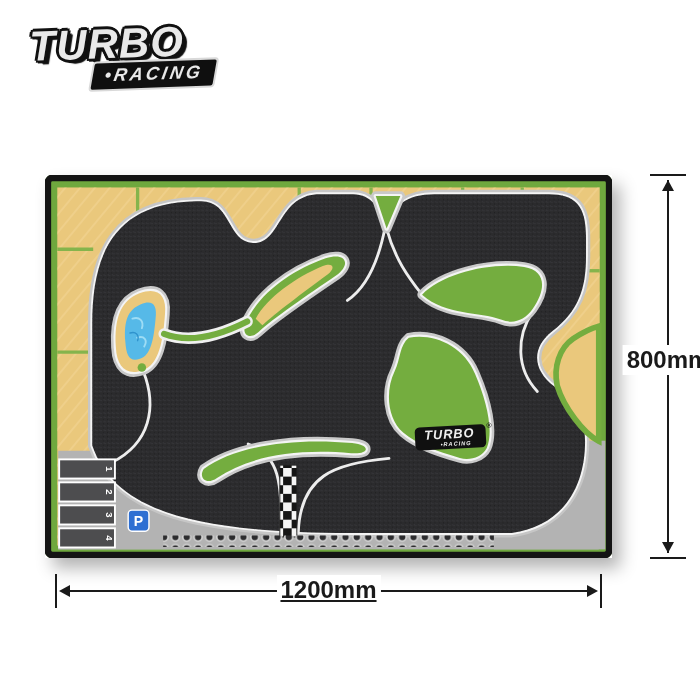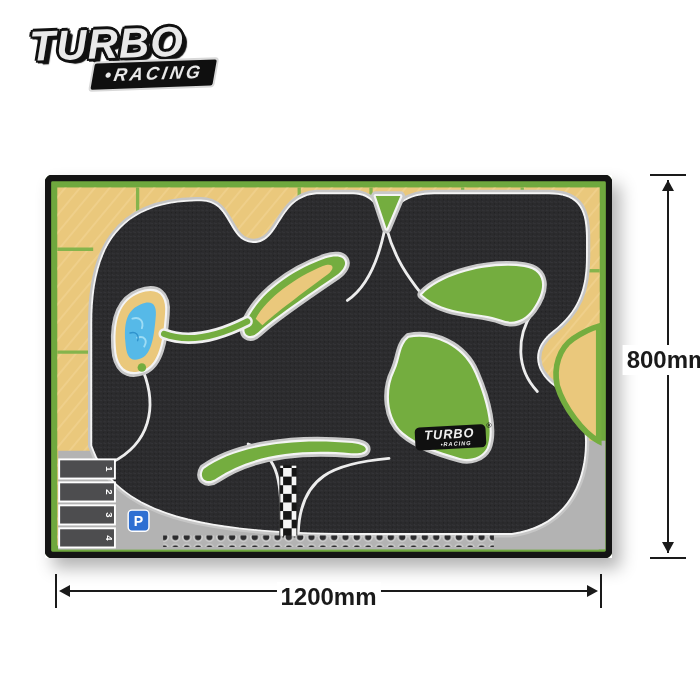--- a/index.html
+++ b/index.html
@@ -221,16 +221,16 @@
     <div class="arr arr-down" style="left:34px;top:374px;"></div>
     <div class="dim-label" style="left:40px;top:48%;transform:translate(-50%,-50%);">800mm</div>
   </div>
 
   <div class="dim" style="left:45px;top:572px;width:567px;height:46px;">
     <div class="tick" style="left:10px;top:2px;width:2px;height:34px;"></div>
     <div class="tick" style="left:555px;top:2px;width:2px;height:34px;"></div>
     <div class="dline" style="left:16px;top:18px;width:535px;height:2px;"></div>
     <div class="arr arr-left" style="left:14px;top:13px;"></div>
     <div class="arr arr-right" style="left:542px;top:13px;"></div>
-    <div class="dim-label" style="left:50%;top:25px;transform:translate(-50%,-50%);">1200mm</div>
+    <div class="dim-label" style="left:50%;top:18px;transform:translate(-50%,-50%);text-decoration:underline;">1200mm</div>
   </div>
 
 </div>
 
 </body></html>

